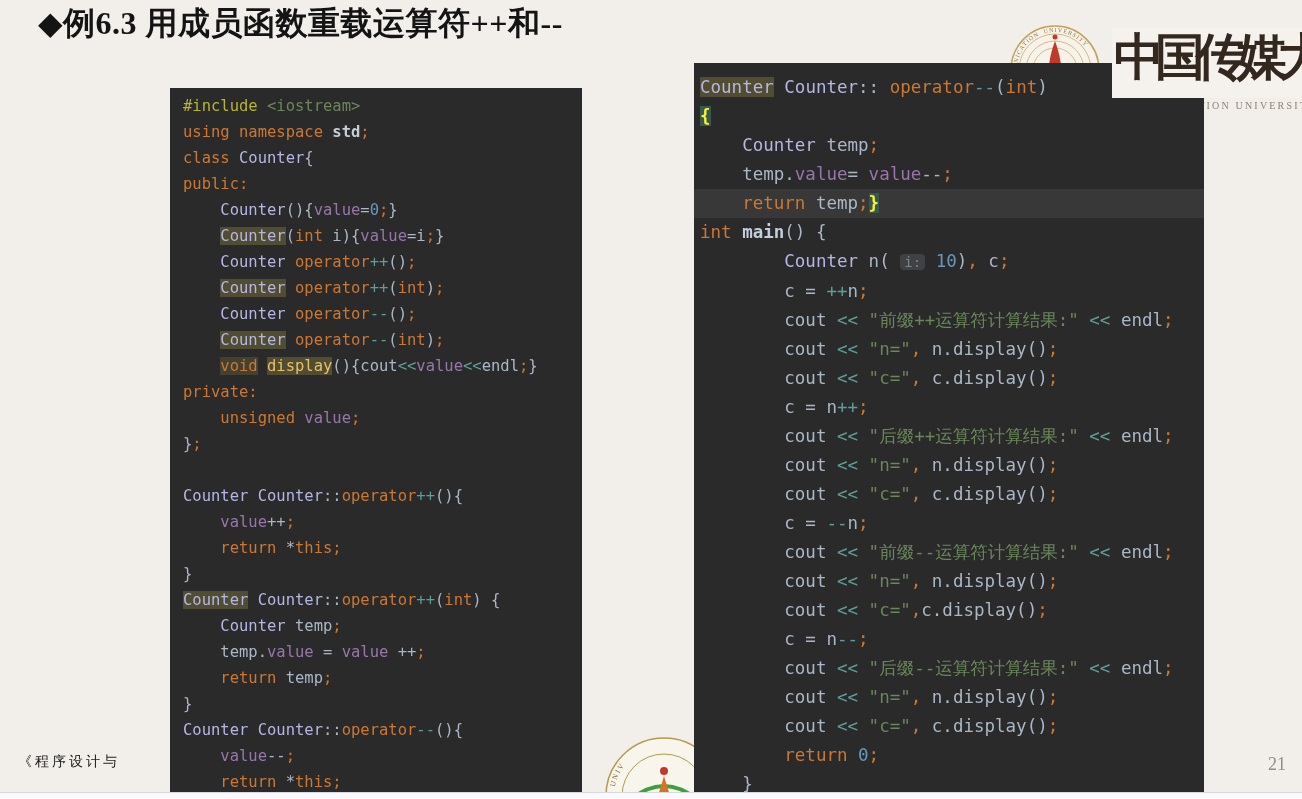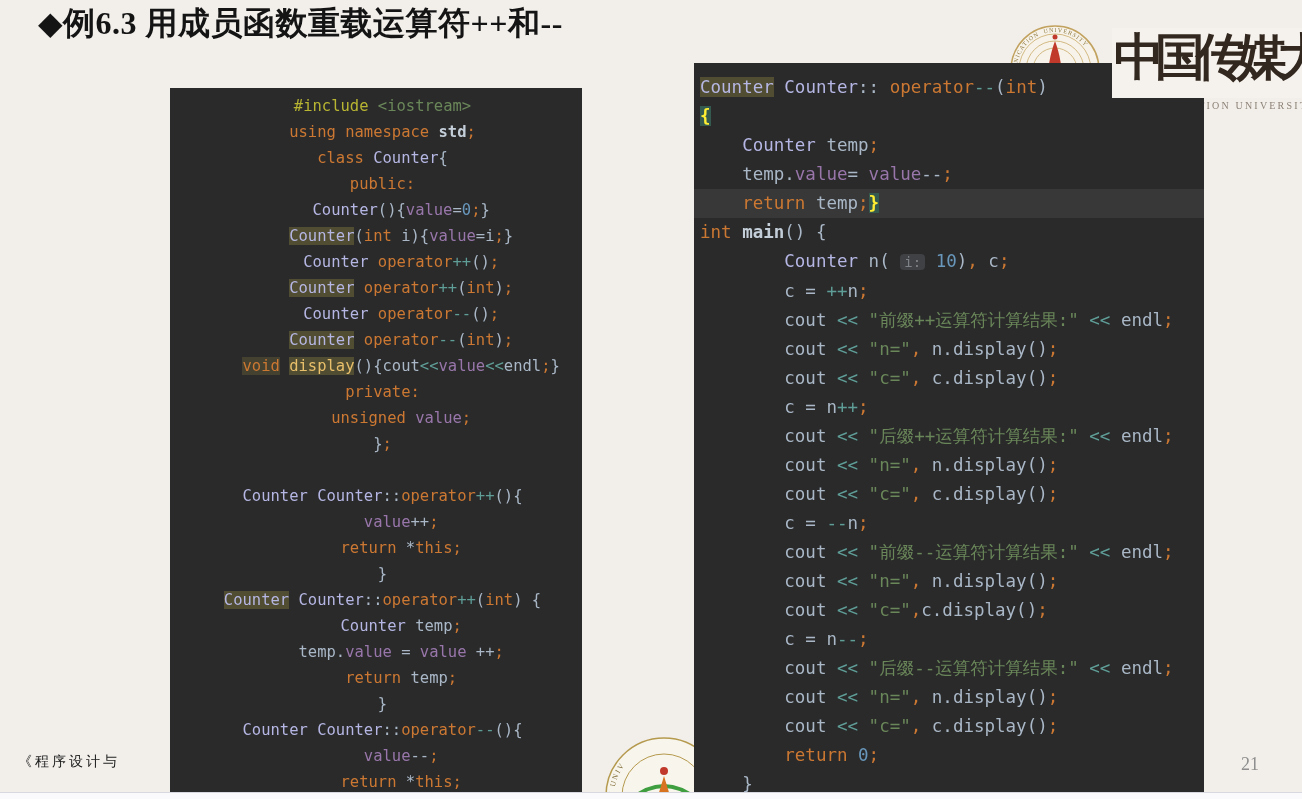--- a/index.html
+++ b/index.html
@@ -14,21 +14,21 @@
     white-space:nowrap;
     margin-left:32px;
   }
   .code-panel{
     position:absolute;z-index:5;overflow:hidden;
     font-family:"DejaVu Sans Mono","Liberation Mono",monospace;
     white-space:pre;
   }
   .code-panel.left{
     left:170px;top:88px;width:412px;height:706px;
-    font-size:15.5px;line-height:26px;padding-top:5px;text-align:center;
+    font-size:15.5px;line-height:26px;padding-top:5px;
   }
   .code-panel.right{
     left:653px;top:63px;width:510px;height:729px;
     font-size:17.5px;line-height:29px;padding-top:10px;margin-left:41px;
   }
   .code-panel.left .code-line{padding-left:13px}
   .code-panel.right .code-line{padding-left:6px}
   .code-line{display:block}
   .logo-card{
     position:absolute;left:1112px;top:28px;width:190px;height:70px;
@@ -46,21 +46,21 @@
     letter-spacing:2.2px;white-space:nowrap;
   }
   .seal-top{position:absolute;left:1009px;top:24px;z-index:1}
   .seal-bottom{position:absolute;left:599px;top:731px;z-index:1}
   .footer-text{
     position:absolute;left:18px;top:753px;z-index:1;
     font-family:"Liberation Serif","DejaVu Serif",serif;
     font-size:14px;color:#1c1c1c;letter-spacing:3px;white-space:nowrap;
   }
   .page-number{
-    position:absolute;left:1241px;top:754px;z-index:1;
+    position:absolute;left:1268px;top:754px;z-index:1;
     font-family:"Liberation Serif",serif;font-size:18px;color:#8e8e8e;
   }
   .bottom-strip{
     position:absolute;left:0;top:792px;width:1302px;height:7px;z-index:8;
     background:#fafafc;border-top:1px solid #d8d9e0;
   }
 </style>
 <style>.tk-kw{color:#cc7832}.tk-macro{color:#b8b532}.tk-str{color:#6a8759}.tk-num{color:#6897bb}.tk-field{color:#9876aa}.tk-cls{color:#b5b6e3}.tk-fn{color:#e8bf6a}.tk-op{color:#5f9e97}.tk-b{color:#c3ced9}.tk-hint{color:#7f8288}.tk-brace{color:#ffee32}.tk-b{font-weight:bold}.tk-brace{background:#34594f;font-weight:bold}.tk-hint{background:#3f4144;border-radius:4px;padding:0 4px;font-size:0.8em}.hi-hl{background:#514d32}.hi-hld{background:#444130}.code-line.cur{background:#383838}.code-panel{background:#2a2a2b;color:#a9b7c6}</style></head>
 <body>
 

